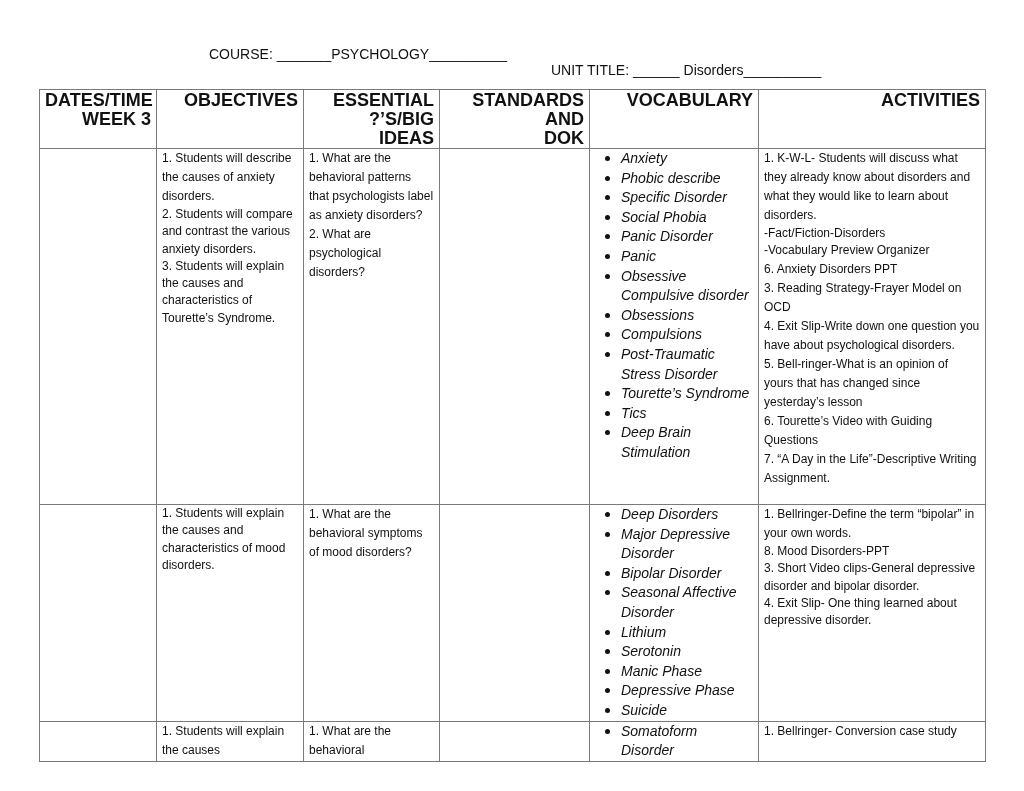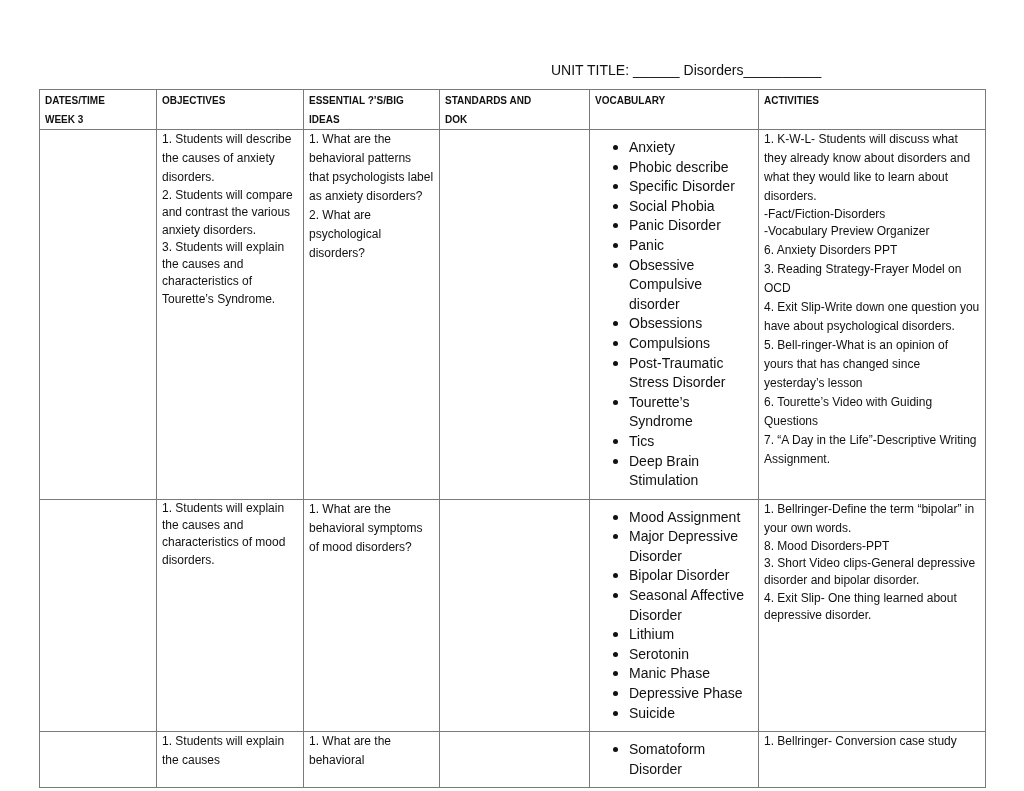--- a/index.html
+++ b/index.html
@@ -44,22 +44,22 @@
       table-layout: fixed;
       width: 946px;
     }
     table.plan th, table.plan td {
       border: 1px solid #7a7a7a;
       vertical-align: top;
       padding: 0 5px;
     }
     table.plan th {
       font-weight: bold;
-      font-size: 10px;
-      text-align: left;
+      font-size: 18px;
+      text-align: right;
       line-height: 19px;
       padding-top: 1px;
       height: 38px;
     }
     col.c1 { width: 117px; }
     col.c2 { width: 147px; }
     col.c3 { width: 136px; }
     col.c4 { width: 150px; }
     col.c5 { width: 169px; }
     col.c6 { width: 227px; }
@@ -67,22 +67,23 @@
     .big { font-size: 12px; line-height: 19px; }
     .small { font-size: 12px; line-height: 17.3px; }
     .big-item, .small-item { display: block; }
 
     td.row1 { height: 355px; }
     td.row2 { height: 215px; }
     td.row3 { height: 36px; }
 
     ul.vocab {
       list-style: none;
-      margin: 8px;
+      margin: 0;
       padding: 0;
+      font-style: italic;
     }
     ul.vocab li {
       position: relative;
       padding-left: 26px;
       font-size: 14px;
       line-height: 19.6px;
     }
     ul.vocab li .bullet {
       position: absolute;
       left: 10px;
@@ -92,20 +93,21 @@
       border-radius: 50%;
       background: #111111;
     }
     td.vocab-cell { padding-top: 1px; padding-left: 2px; }
     td.text-cell { padding-top: 0px; }
   </style>
 </head>
 <body>
 
 <div class="doc-header">
+  <span class="course-line">COURSE:  _______PSYCHOLOGY__________</span>
   <span class="unit-line">UNIT TITLE: ______ Disorders__________</span>
 </div>
 
 <table class="plan">
   <colgroup>
     <col class="c1">
       <col class="c2">
       <col class="c3">
       <col class="c4">
       <col class="c5">
@@ -185,21 +187,21 @@
         <td class="row2"></td>
         <td class="text-cell row2">
           <div class="small small-item">1. Students will explain the causes and characteristics of mood disorders.</div>
         </td>
         <td class="text-cell row2">
           <div class="big big-item">1. What are the behavioral symptoms of mood disorders?</div>
         </td>
         <td class="row2"></td>
         <td class="vocab-cell row2">
           <ul class="vocab">
-            <li><span class="bullet"></span><span>Mood Assignment</span></li>
+            <li><span class="bullet"></span><span>Deep Disorders</span></li>
             <li><span class="bullet"></span><span>Major Depressive Disorder</span></li>
             <li><span class="bullet"></span><span>Bipolar Disorder</span></li>
             <li><span class="bullet"></span><span>Seasonal Affective Disorder</span></li>
             <li><span class="bullet"></span><span>Lithium</span></li>
             <li><span class="bullet"></span><span>Serotonin</span></li>
             <li><span class="bullet"></span><span>Manic Phase</span></li>
             <li><span class="bullet"></span><span>Depressive Phase</span></li>
             <li><span class="bullet"></span><span>Suicide</span></li>
           </ul>
         </td>

